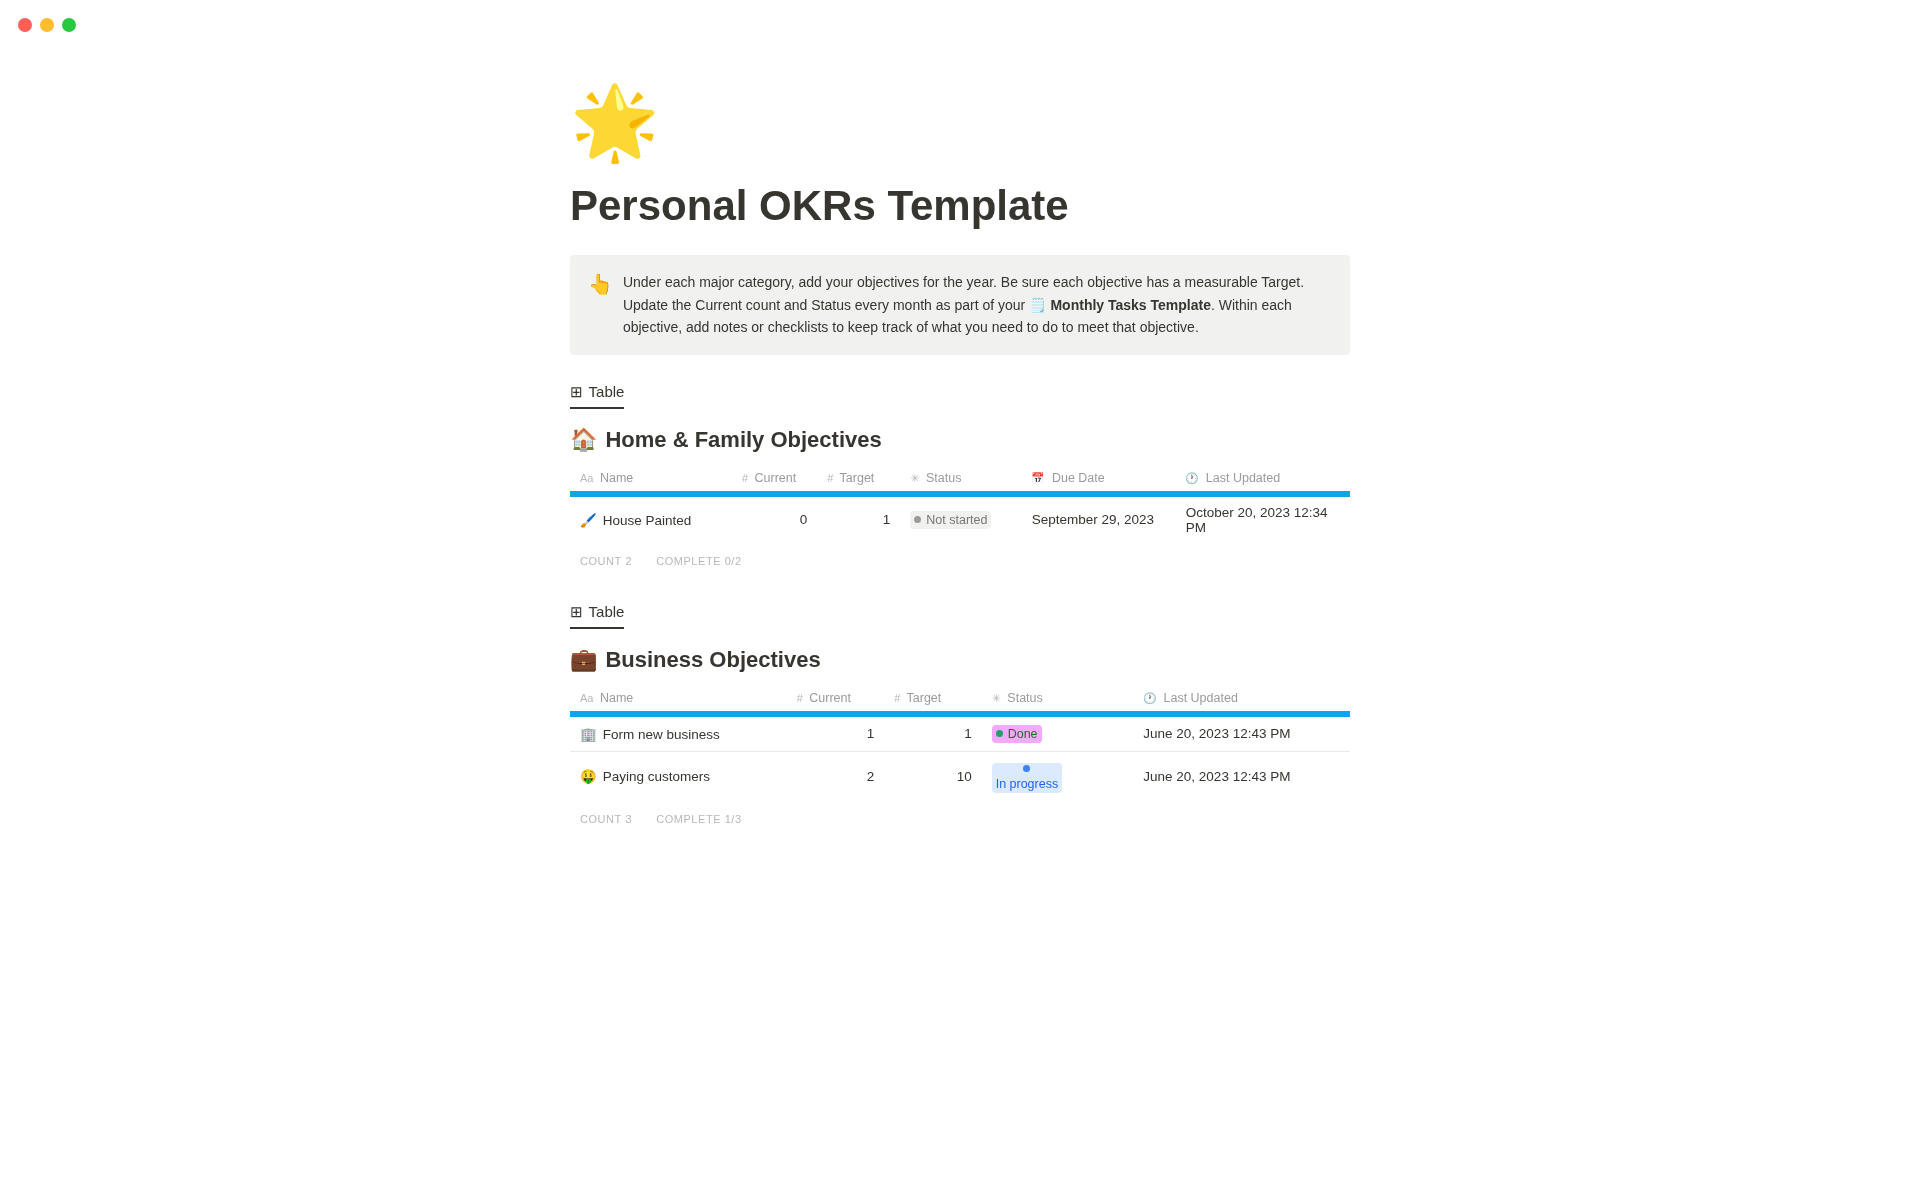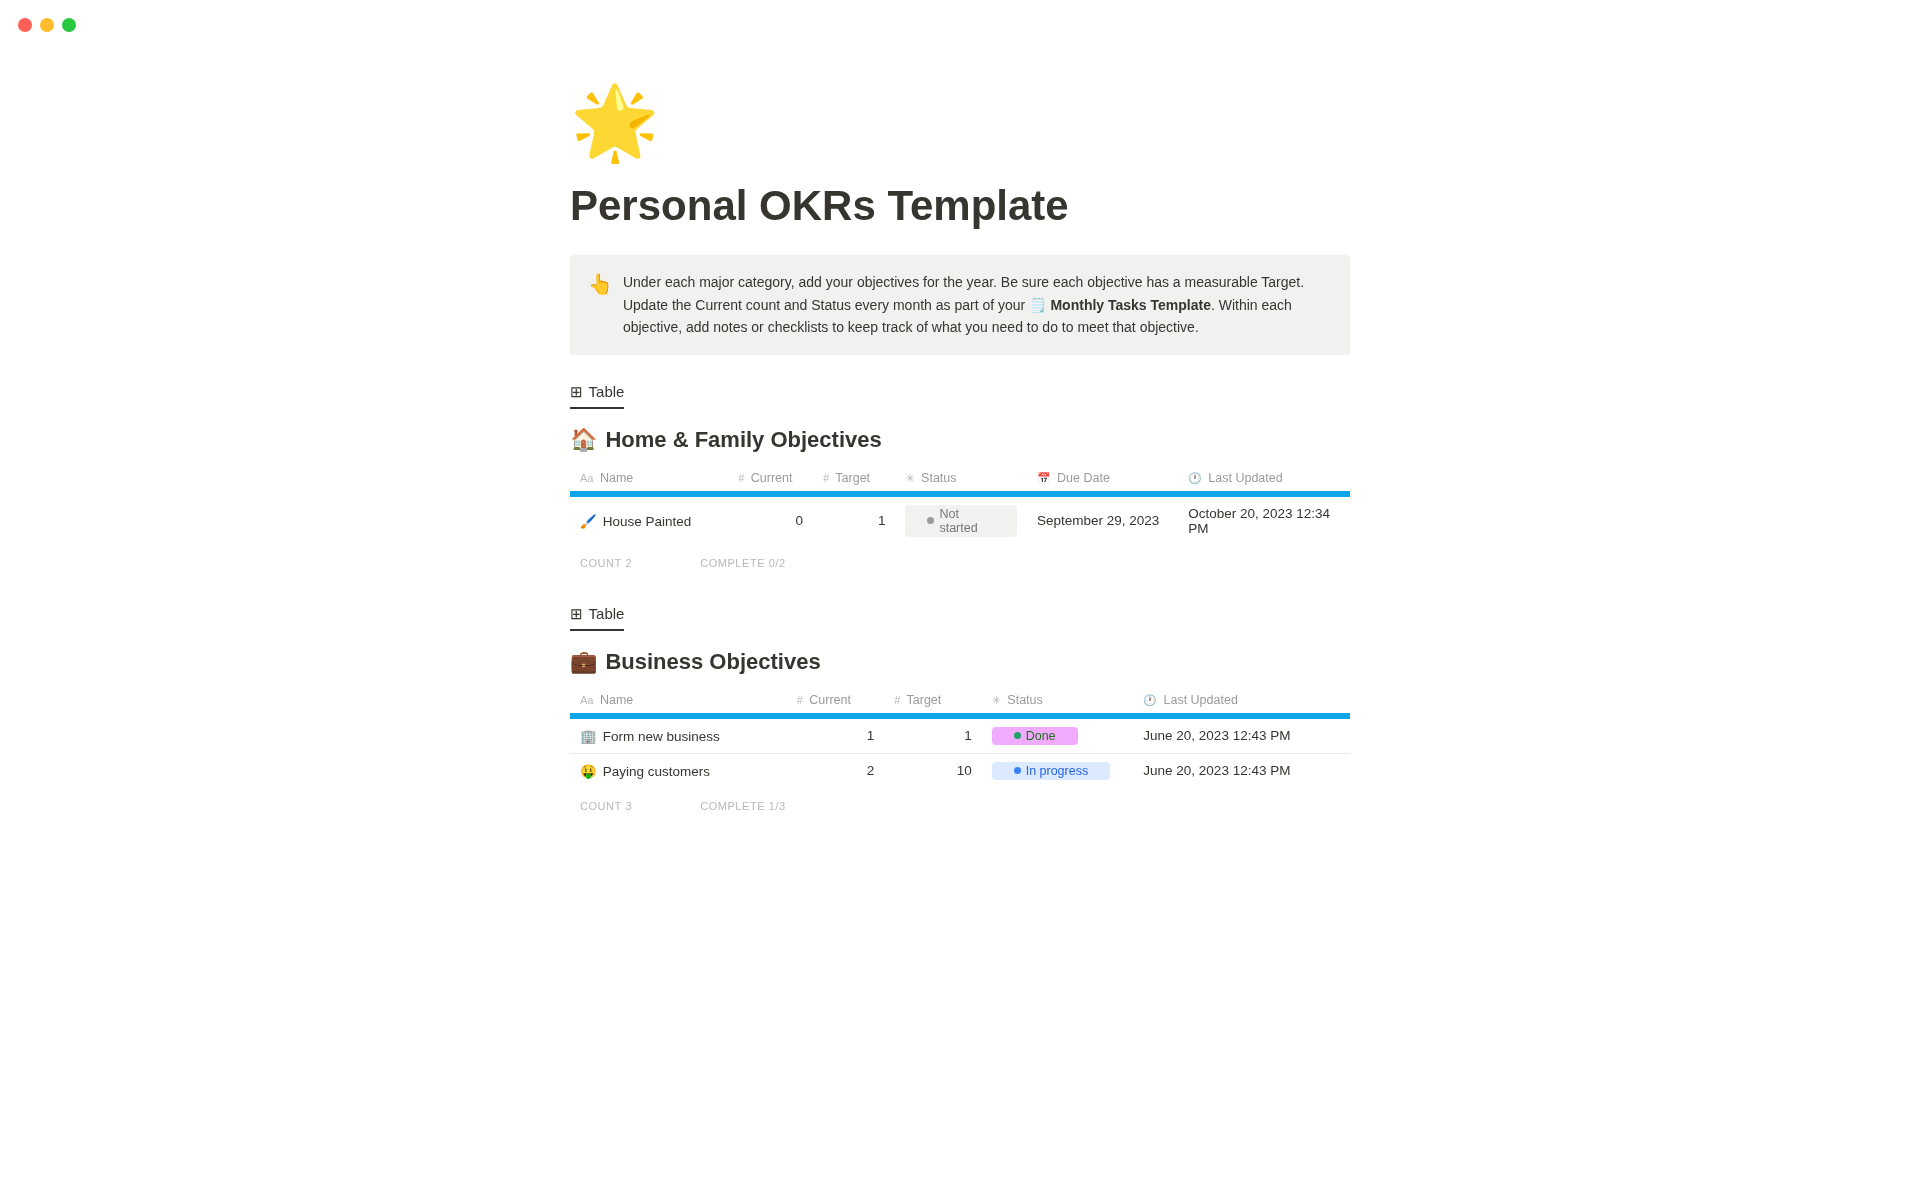--- a/index.html
+++ b/index.html
@@ -130,48 +130,49 @@
     .col-target { width: 90px; text-align: right; margin-top: 36px; }
     .col-status { width: 140px; }
     .col-duedate { width: 180px; }
     .col-lastupdated { width: 200px; }
 
     .status-badge {
       display: inline-flex;
       align-items: center;
       gap: 5px;
       font-size: 12.5px;
-      padding: 2px 22px;
+      padding: 2px 4px;
       border-radius: 4px;
     }
     .status-not-started {
       background: #f1f1ef;
       color: #787774;
     }
     .status-done {
       background: #f0abfc;
       color: #1e6f1e;
     }
     .status-in-progress {
       background: #dbeafe;
       color: #2563eb;
+      flex-direction: column;
     }
     .status-dot {
       width: 7px;
       height: 7px;
       border-radius: 50%;
       flex-shrink: 0;
     }
     .dot-grey { background: #9b9b9b; }
     .dot-green { background: #22a06b; }
     .dot-blue { background: #3b82f6; }
 
     .table-footer {
       display: flex;
-      gap: 68px;
+      gap: 24px;
       padding: 8px 10px;
       font-size: 11px;
       text-transform: uppercase;
       letter-spacing: 0.05em;
       color: #b8b8b5;
       font-weight: 500;
       margin-bottom: 28px;
     }
 
     .row-icon { margin-right: 6px; }

